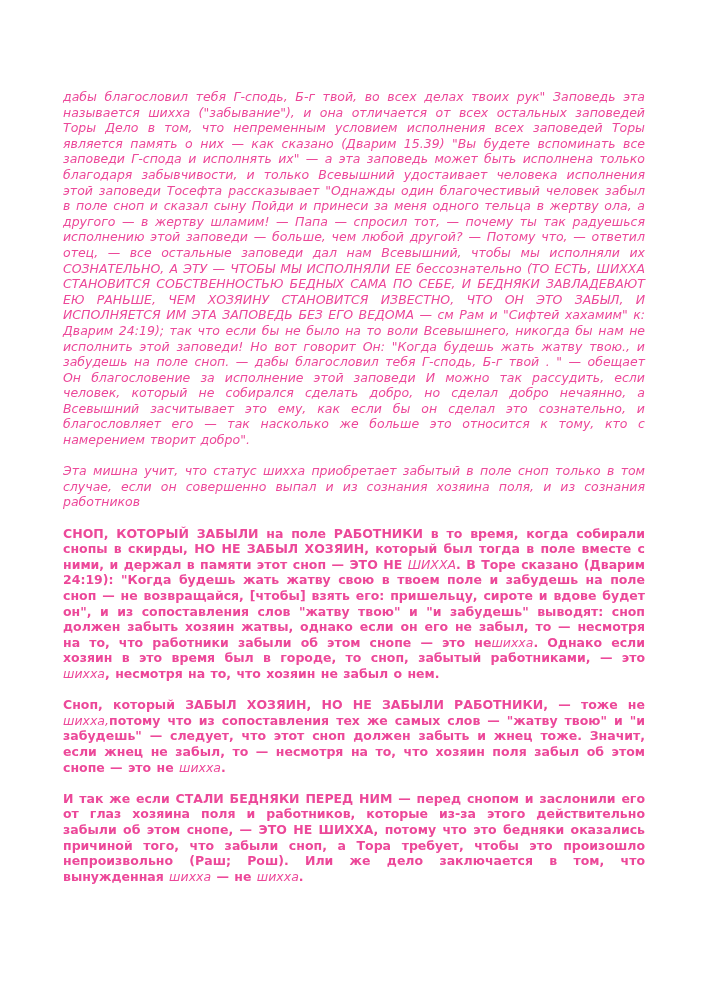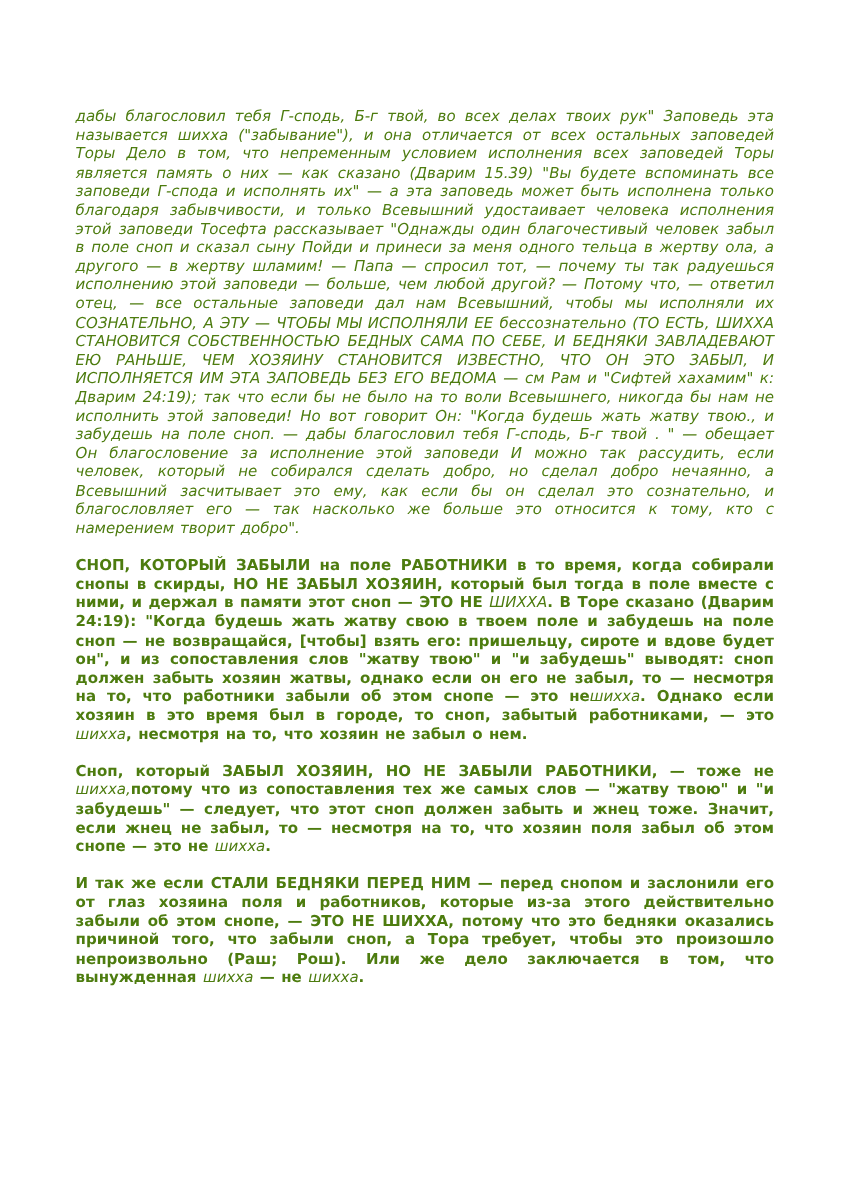--- a/index.html
+++ b/index.html
@@ -19,30 +19,31 @@
     position: absolute;
     left: 63px;
     top: 89px;
     width: 582px;
   }
   .para {
     margin: 0 0 15.6px 0;
     font-size: 12.5px;
     line-height: 15.6px;
     text-align: justify;
-    color: #4d7c0f;
+    color: #ec4899;
     word-spacing: 1px;
   }
   .para:last-child { margin-bottom: 3px; }
   .run-italic { font-style: italic; }
   .run-normal { font-style: normal; font-weight: bold; }
 </style>
 </head>
 <body>
 
 <div class="page">
   <div class="text-block">
     <p class="para"><span class="run-italic">дабы благословил тебя Г-сподь, Б-г твой, во всех делах твоих рук" Заповедь эта называется шихха ("забывание"), и она отличается от всех остальных заповедей Торы Дело в том, что непременным условием исполнения всех заповедей Торы является память о них — как сказано (Дварим 15.39) "Вы будете вспоминать все заповеди Г-спода и исполнять их" — а эта заповедь может быть исполнена только благодаря забывчивости, и только Всевышний удостаивает человека исполнения этой заповеди Тосефта рассказывает "Однажды один благочестивый человек забыл в поле сноп и сказал сыну Пойди и принеси за меня одного тельца в жертву ола, а другого — в жертву шламим! — Папа — спросил тот, — почему ты так радуешься исполнению этой заповеди — больше, чем любой другой? — Потому что, — ответил отец, — все остальные заповеди дал нам Всевышний, чтобы мы исполняли их СОЗНАТЕЛЬНО, А ЭТУ — ЧТОБЫ МЫ ИСПОЛНЯЛИ ЕЕ бессознательно (ТО ЕСТЬ, ШИХХА СТАНОВИТСЯ СОБСТВЕННОСТЬЮ БЕДНЫХ САМА ПО СЕБЕ, И БЕДНЯКИ ЗАВЛАДЕВАЮТ ЕЮ РАНЬШЕ, ЧЕМ ХОЗЯИНУ СТАНОВИТСЯ ИЗВЕСТНО, ЧТО ОН ЭТО ЗАБЫЛ, И ИСПОЛНЯЕТСЯ ИМ ЭТА ЗАПОВЕДЬ БЕЗ ЕГО ВЕДОМА — см Рам и "Сифтей хахамим" к: Дварим 24:19); так что если бы не было на то воли Всевышнего, никогда бы нам не исполнить этой заповеди! Но вот говорит Он: "Когда будешь жать жатву твою., и забудешь на поле сноп. — дабы благословил тебя Г-сподь, Б-г твой . " — обещает Он благословение за исполнение этой заповеди И можно так рассудить, если человек, который не собирался сделать добро, но сделал добро нечаянно, а Всевышний засчитывает это ему, как если бы он сделал это сознательно, и благословляет его — так насколько же больше это относится к тому, кто с намерением творит добро".</span></p>
+    <p class="para"><span class="run-italic">Эта мишна учит, что статус шихха приобретает забытый в поле сноп только в том случае, если он совершенно выпал и из сознания хозяина поля, и из сознания работников</span></p>
     <p class="para"><span class="run-normal">СНОП, КОТОРЫЙ ЗАБЫЛИ на поле РАБОТНИКИ в то время, когда собирали снопы в скирды, НО НЕ ЗАБЫЛ ХОЗЯИН, который был тогда в поле вместе с ними, и держал в памяти этот сноп — ЭТО НЕ </span><span class="run-italic">ШИХХА</span><span class="run-normal">. В Торе сказано (Дварим 24:19): "Когда будешь жать жатву свою в твоем поле и забудешь на поле сноп — не возвращайся, [чтобы] взять его: пришельцу, сироте и вдове будет он", и из сопоставления слов "жатву твою" и "и забудешь" выводят: сноп должен забыть хозяин жатвы, однако если он его не забыл, то — несмотря на то, что работники забыли об этом снопе — это не</span><span class="run-italic">шихха</span><span class="run-normal">. Однако если хозяин в это время был в городе, то сноп, забытый работниками, — это </span><span class="run-italic">шихха</span><span class="run-normal">, несмотря на то, что хозяин не забыл о нем.</span></p>
     <p class="para"><span class="run-normal">Сноп, который ЗАБЫЛ ХОЗЯИН, НО НЕ ЗАБЫЛИ РАБОТНИКИ, — тоже не </span><span class="run-italic">шихха,</span><span class="run-normal">потому что из сопоставления тех же самых слов — "жатву твою" и "и забудешь" — следует, что этот сноп должен забыть и жнец тоже. Значит, если жнец не забыл, то — несмотря на то, что хозяин поля забыл об этом снопе — это не </span><span class="run-italic">шихха</span><span class="run-normal">.</span></p>
     <p class="para"><span class="run-normal">И так же если СТАЛИ БЕДНЯКИ ПЕРЕД НИМ — перед снопом и заслонили его от глаз хозяина поля и работников, которые из-за этого действительно забыли об этом снопе, — ЭТО НЕ ШИХХА, потому что это бедняки оказались причиной того, что забыли сноп, а Тора требует, чтобы это произошло непроизвольно (Раш; Рош). Или же дело заключается в том, что вынужденная </span><span class="run-italic">шихха</span><span class="run-normal"> — не </span><span class="run-italic">шихха</span><span class="run-normal">.</span></p>
   </div>
 </div>
 
 </body></html>

